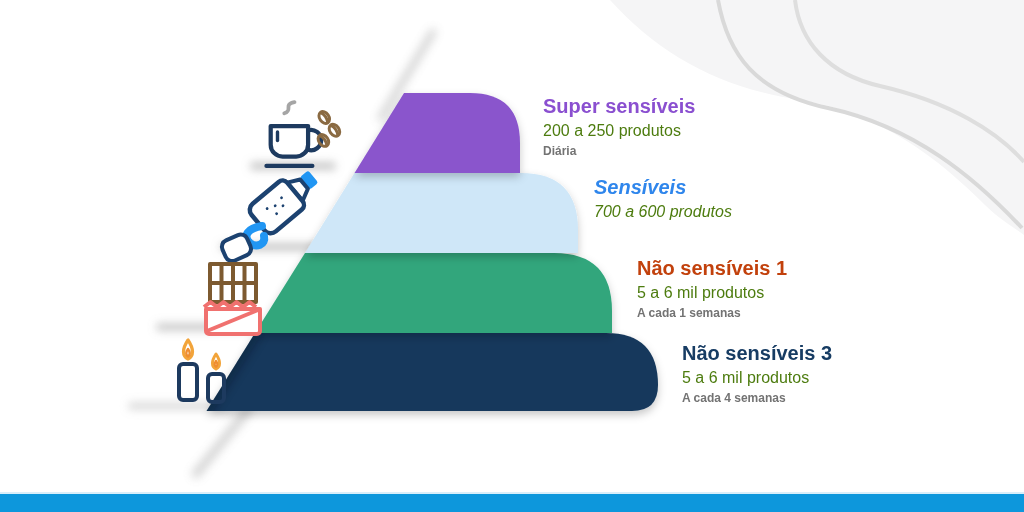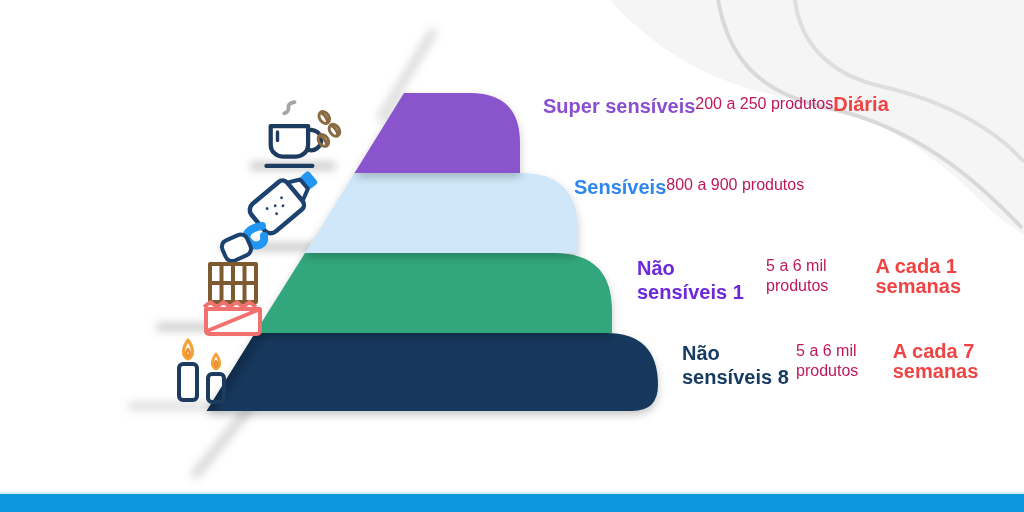--- a/index.html
+++ b/index.html
@@ -1,30 +1,30 @@
 <!DOCTYPE html>
 <html><head>
 <meta charset="utf-8">
 <style>
   html,body{margin:0;padding:0;}
   #stage{
     position:relative;width:1024px;height:512px;background:#ffffff;
     overflow:hidden;font-family:"Liberation Sans","DejaVu Sans",sans-serif;
   }
   #bgsvg{position:absolute;left:0;top:0;width:1024px;height:512px;}
-  .label-block{position:absolute;display:flex;}
+  .label-block{position:absolute;display:flex;flex-direction:column;}
   .lvl-title{font-size:20px;font-weight:bold;line-height:24px;margin-bottom:3px;}
-  .lvl-products{font-size:16px;color:#be185d;line-height:20px;}
-  .lvl-frequency{font-size:20px;font-weight:bold;color:#ef4444;line-height:20px;}
+  .lvl-products{font-size:16px;color:#4d7c0f;line-height:20px;}
+  .lvl-frequency{font-size:12px;font-weight:bold;color:#737373;line-height:20px;}
   .t0{color:#8a4fd0;}
   .t1{color:#2f86ec;}
-  .t2{color:#6d28d9;}
+  .t2{color:#c2410c;}
   .t3{color:#173c63;}
   #block-0{left:543px;top:94px;}
-  #block-1{left:574px;top:175px;}
+  #block-1{left:594px;top:175px;font-style:italic;}
   #block-2{left:637px;top:256px;}
   #block-3{left:682px;top:341px;}
   #bottom-bar{
     position:absolute;left:0;bottom:0;width:1024px;height:18px;
     background:#0d97dc;border-top:2px solid #d9eefa;
   }
 </style>
 </head>
 <body>
 
@@ -140,29 +140,29 @@
   </svg>
 
   <div id="block-0" class="label-block">
     <span class="lvl-title t0">Super sensíveis</span>
     <span class="lvl-products">200 a 250 produtos</span>
     <span class="lvl-frequency">Diária</span>
   </div>
 
   <div id="block-1" class="label-block">
     <span class="lvl-title t1">Sensíveis</span>
-    <span class="lvl-products">800 a 900 produtos</span>
+    <span class="lvl-products">700 a 600 produtos</span>
   </div>
 
   <div id="block-2" class="label-block">
     <span class="lvl-title t2">Não sensíveis 1</span>
     <span class="lvl-products">5 a 6 mil produtos</span>
     <span class="lvl-frequency">A cada 1 semanas</span>
   </div>
 
   <div id="block-3" class="label-block">
-    <span class="lvl-title t3">Não sensíveis 8</span>
+    <span class="lvl-title t3">Não sensíveis 3</span>
     <span class="lvl-products">5 a 6 mil produtos</span>
-    <span class="lvl-frequency">A cada 7 semanas</span>
+    <span class="lvl-frequency">A cada 4 semanas</span>
   </div>
 
   <div id="bottom-bar"></div>
 </div>
 
 </body></html>

